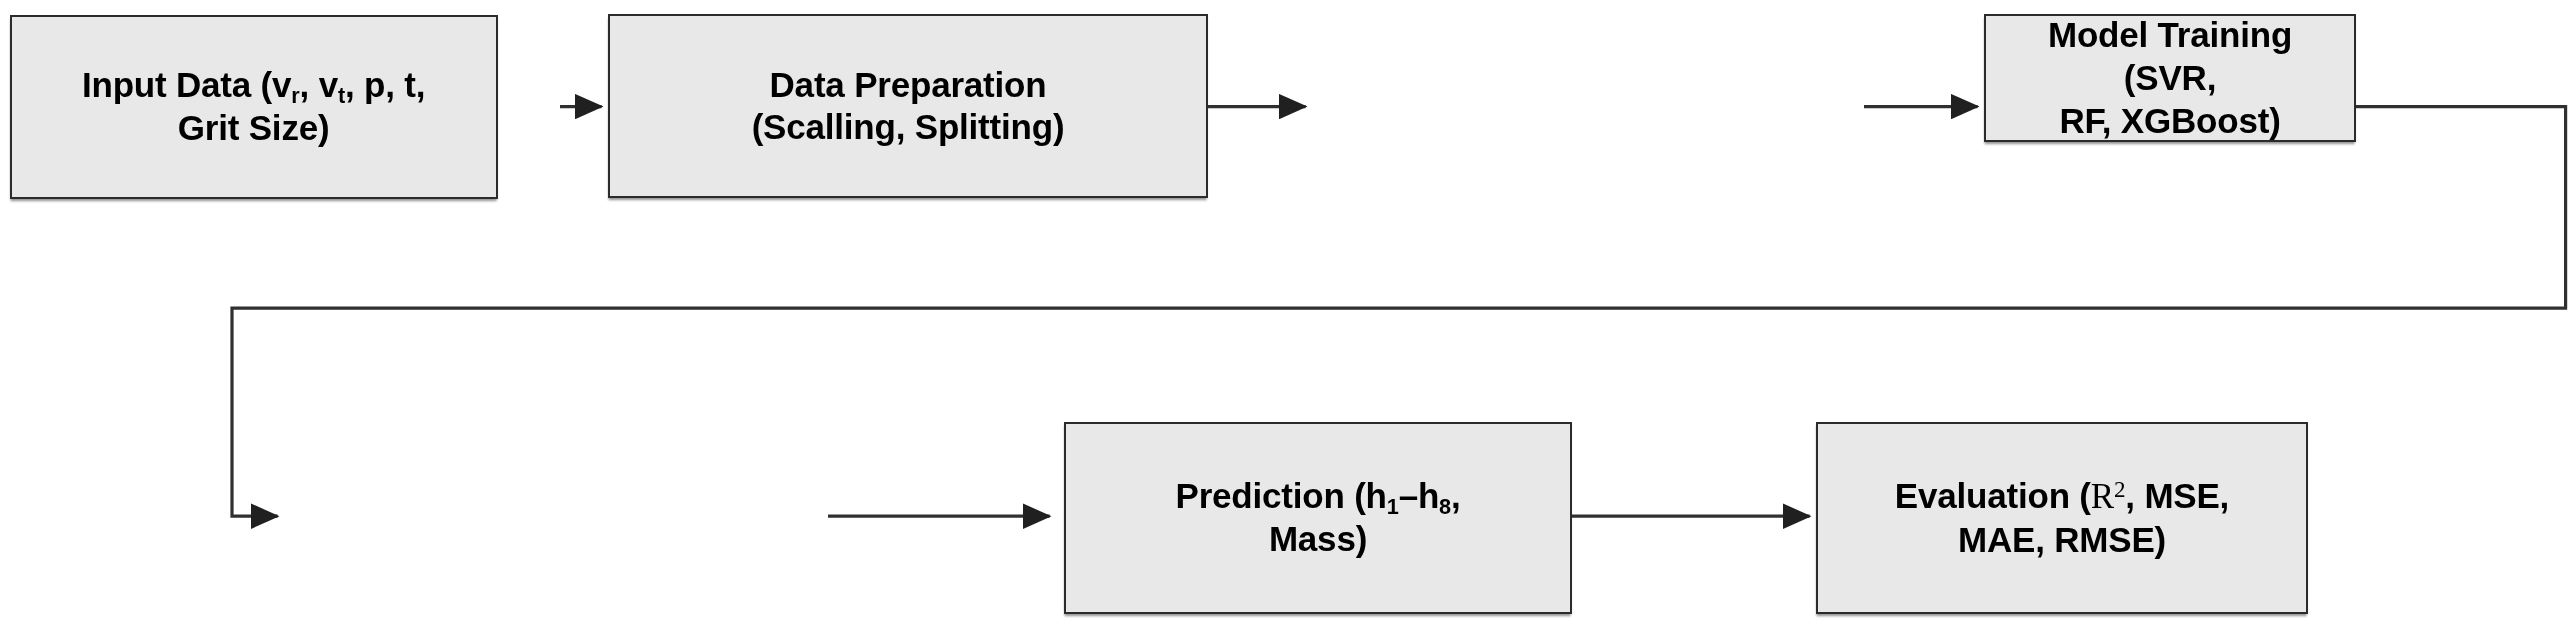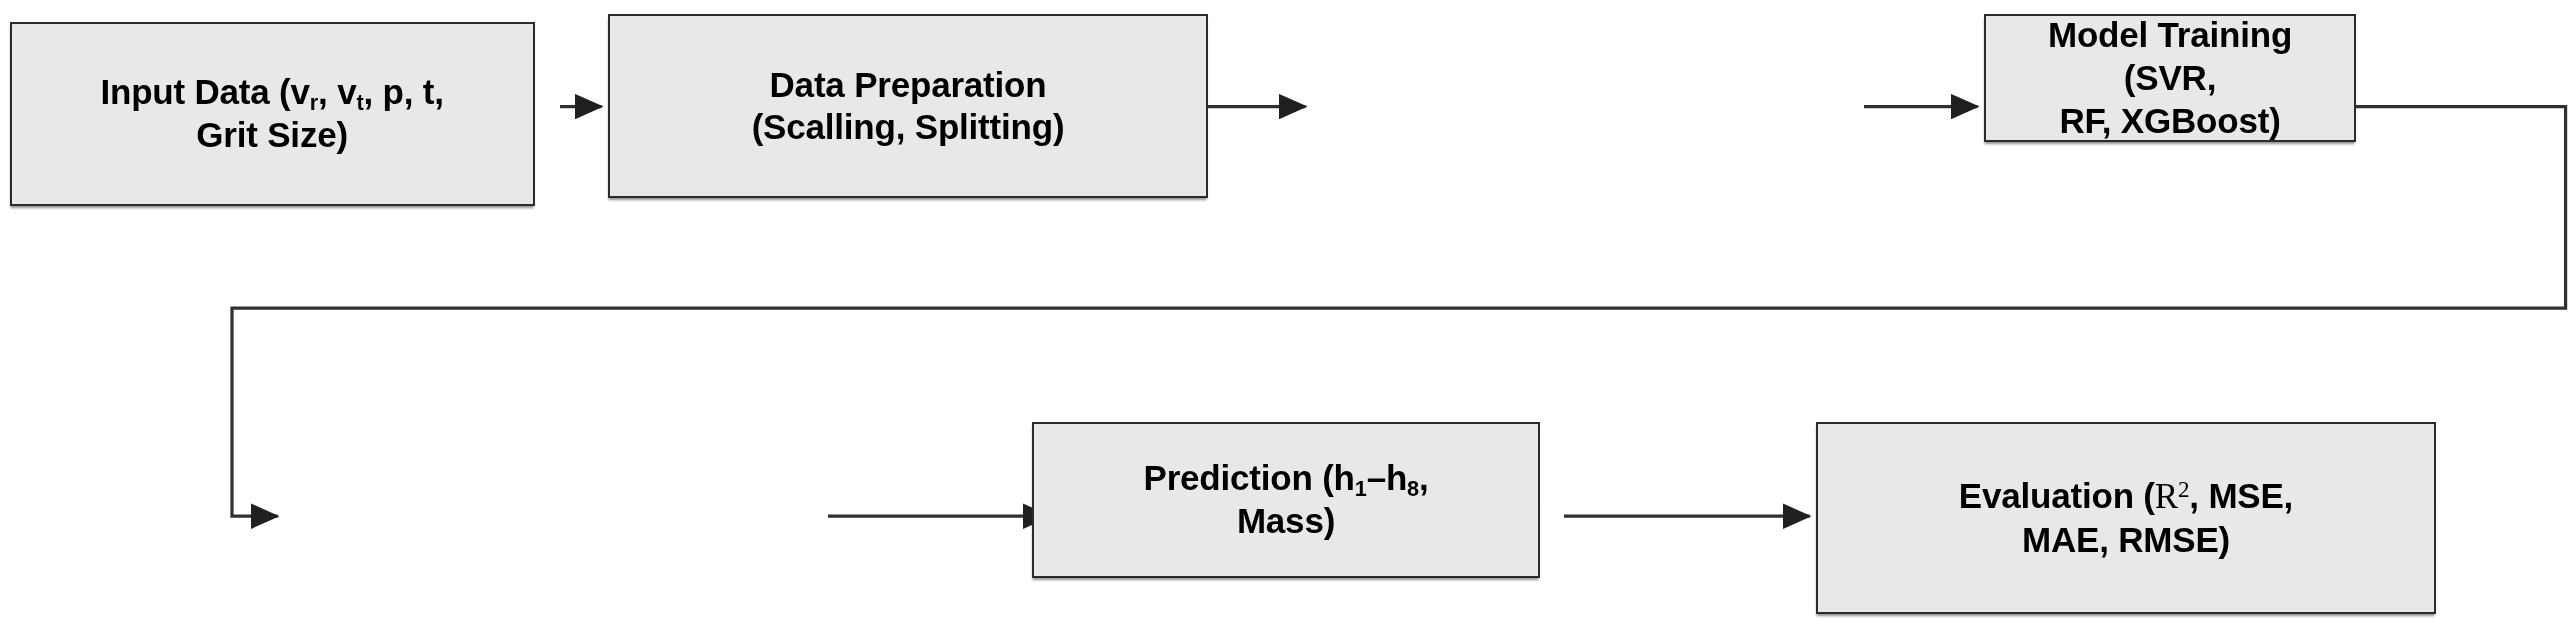--- a/index.html
+++ b/index.html
@@ -81,36 +81,36 @@
     <path class="edge-line" d="M 700,133 L 752,133" marker-end="url(#arrowhead)"></path>
     <path class="edge-line" d="M 1510,133 L 1632,133" marker-end="url(#arrowhead)"></path>
     <path class="edge-line" d="M 2330,133 L 2472,133" marker-end="url(#arrowhead)"></path>
 
     <path class="edge-line" d="M 2945,133 L 3207,133 L 3207,385 L 290,385 L 290,645 L 347,645" marker-end="url(#arrowhead)"></path>
 
     <path class="edge-line" d="M 1035,645 L 1312,645" marker-end="url(#arrowhead)"></path>
     <path class="edge-line" d="M 1955,645 L 2262,645" marker-end="url(#arrowhead)"></path>
   </svg>
 
-  <div class="node" style="left:9.6px; top:22px; width:525px; height:184px;justify-content:flex-end;">
+  <div class="node" style="left:9.6px; top:15px; width:488px; height:184px;justify-content:flex-end;">
     <span class="label">Input&nbsp;Data&nbsp;(v<sub>r</sub>,&nbsp;v<sub>t</sub>,&nbsp;p,&nbsp;t,<br>Grit&nbsp;Size)</span>
   </div>
 
   <div class="node" style="left:608px; top:14.4px; width:600px; height:184px;">
     <span class="label">Data Preparation<br>(Scalling, Splitting)</span>
   </div>
 
 
   <div class="node" style="left:1984px; top:14.4px; width:372px; height:128px;">
     <span class="label">Model Training (SVR,<br>RF, XGBoost)</span>
   </div>
 
 
-  <div class="node" style="left:1032px; top:422px; width:508px; height:156px;">
+  <div class="node" style="left:1064px; top:422px; width:508px; height:192px;">
     <span class="label">Prediction&nbsp;(h<sub>1</sub>–h<sub>8</sub>,<br>Mass)</span>
   </div>
 
-  <div class="node" style="left:1816px; top:422px; width:620px; height:192px;">
+  <div class="node" style="left:1816px; top:422px; width:492px; height:192px;">
     <span class="label">Evaluation&nbsp;(<span class="mathr">R<sup>2</sup></span>,&nbsp;MSE,<br>MAE,&nbsp;RMSE)</span>
   </div>
 
 </div>
 
 
 </body></html>

